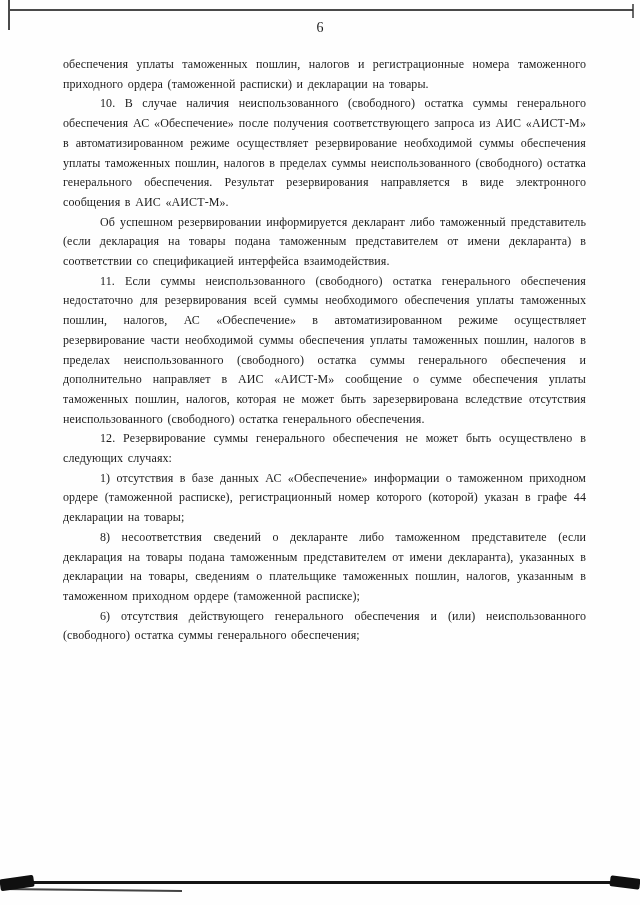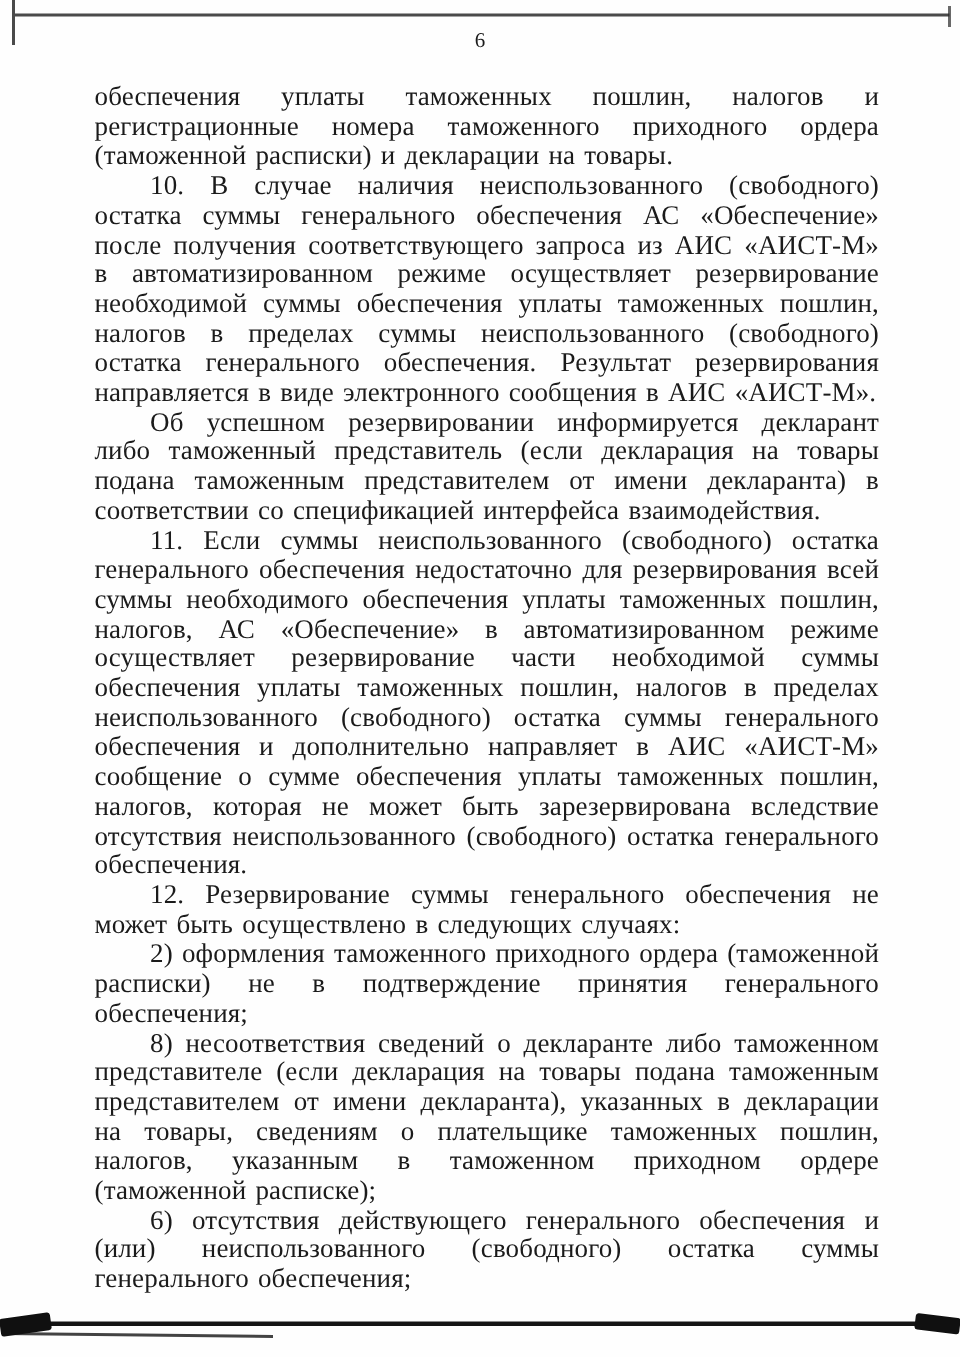--- a/index.html
+++ b/index.html
@@ -91,21 +91,21 @@
     width: 100%;
     text-align: center;
     font-size: 14px;
   }
 
   .content {
     position: absolute;
     top: 55px;
     left: 63px;
     width: 523px;
-    font-size: 18px;
+    font-size: 12px;
     line-height: 19.7px;
     text-align: justify;
     letter-spacing: 0.1px;
   }
   .content p {
     margin: 0;
     padding: 0;
     text-indent: 37px;
     word-spacing: 1.5px;
   }
@@ -123,21 +123,21 @@
   <div class="scan-right-tick"></div>
 
   <div class="page-number">6</div>
 
   <div class="content">
     <p class="no-indent">обеспечения уплаты таможенных пошлин, налогов и регистрационные номера таможенного приходного ордера (таможенной расписки) и декларации на товары.</p>
     <p>10. В случае наличия неиспользованного (свободного) остатка суммы генерального обеспечения АС «Обеспечение» после получения соответствующего запроса из АИС «АИСТ-М» в автоматизированном режиме осуществляет резервирование необходимой суммы обеспечения уплаты таможенных пошлин, налогов в пределах суммы неиспользованного (свободного) остатка генерального обеспечения. Результат резервирования направляется в виде электронного сообщения в АИС «АИСТ-М».</p>
     <p>Об успешном резервировании информируется декларант либо таможенный представитель (если декларация на товары подана таможенным представителем от имени декларанта) в соответствии со спецификацией интерфейса взаимодействия.</p>
     <p>11. Если суммы неиспользованного (свободного) остатка генерального обеспечения недостаточно для резервирования всей суммы необходимого обеспечения уплаты таможенных пошлин, налогов, АС «Обеспечение» в автоматизированном режиме осуществляет резервирование части необходимой суммы обеспечения уплаты таможенных пошлин, налогов в пределах неиспользованного (свободного) остатка суммы генерального обеспечения и дополнительно направляет в АИС «АИСТ-М» сообщение о сумме обеспечения уплаты таможенных пошлин, налогов, которая не может быть зарезервирована вследствие отсутствия неиспользованного (свободного) остатка генерального обеспечения.</p>
     <p>12. Резервирование суммы генерального обеспечения не может быть осуществлено в следующих случаях:</p>
-    <p>2) оформления таможенного приходного ордера (таможенной расписки) не в подтверждение принятия генерального обеспечения;</p>
+    <p>1) отсутствия в базе данных АС «Обеспечение» информации о таможенном приходном ордере (таможенной расписке), регистрационный номер которого (которой) указан в графе 44 декларации на товары;</p>
     <p>8) несоответствия сведений о декларанте либо таможенном представителе (если декларация на товары подана таможенным представителем от имени декларанта), указанных в декларации на товары, сведениям о плательщике таможенных пошлин, налогов, указанным в таможенном приходном ордере (таможенной расписке);</p>
     <p>6) отсутствия действующего генерального обеспечения и (или) неиспользованного (свободного) остатка суммы генерального обеспечения;</p>
   </div>
 
   <div class="scan-bottom-line"></div>
   <div class="scan-bottom-line-2"></div>
   <div class="scan-blob-left"></div>
   <div class="scan-blob-right"></div>
 
 </div>

